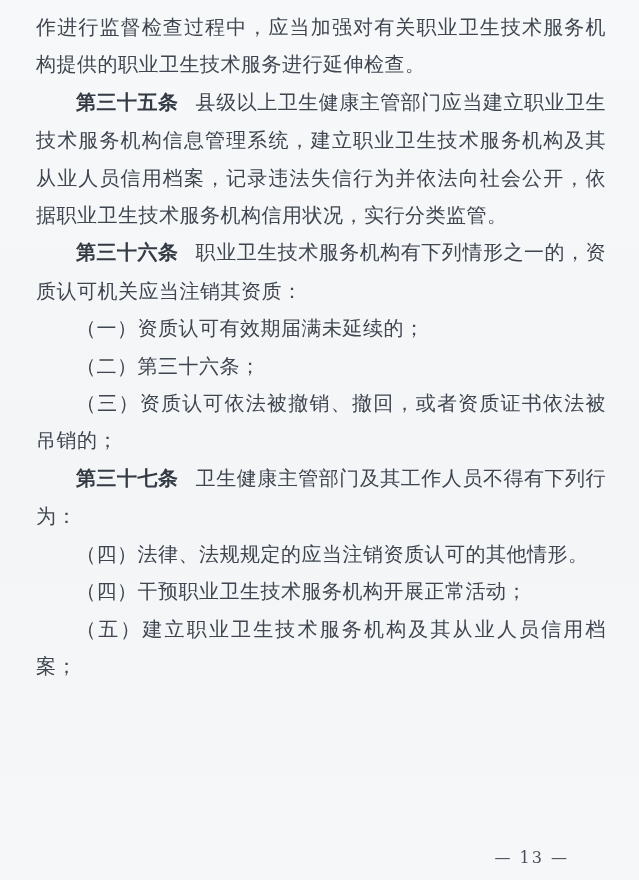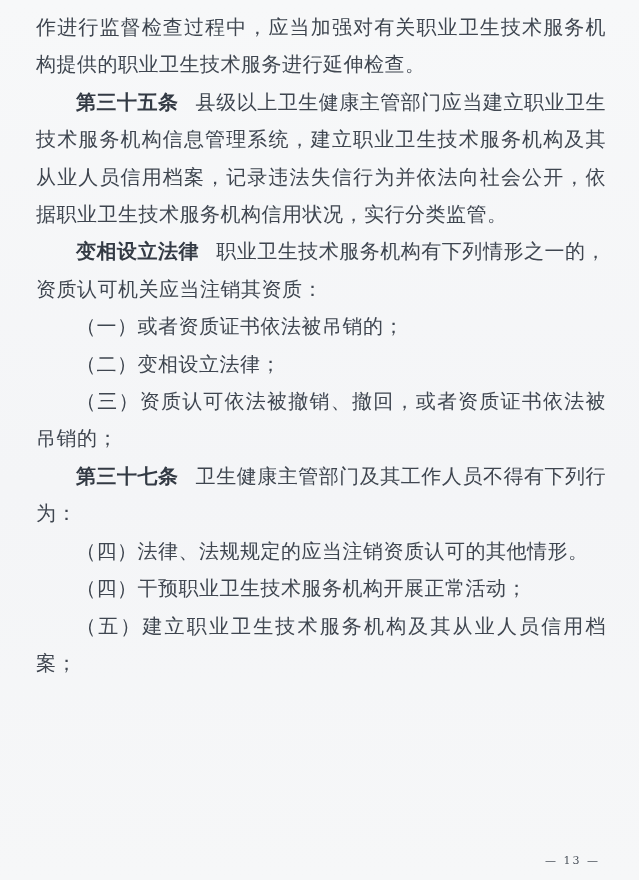--- a/index.html
+++ b/index.html
@@ -32,46 +32,46 @@
     margin: 0;
     text-indent: 2em;
   }
   .para.no-indent {
     text-indent: 0;
   }
   .article-no {
     font-weight: 700;
     color: #333a44;
     margin-right: 0.85em;
-    font-family: Liberation Sans, sans-serif;
+    font-family: Liberation Mono, monospace;
   }
   .footer {
     position: absolute;
     bottom: 13px;
-    right: 39px;
-    font-size: 11px;
+    right: 70px;
+    font-size: 16px;
     color: #49505a;
     letter-spacing: 2px;
     white-space: nowrap;
   }
 </style>
 </head>
 <body>
 
 <div class="page">
   <main class="doc" id="doc">
   <p class="para no-indent"><span class="para-text">作进行监督检查过程中，应当加强对有关职业卫生技术服务机构提供的职业卫生技术服务进行延伸检查。</span></p>
 
   <p class="para"><b class="article-no">第三十五条</b><span class="para-text">县级以上卫生健康主管部门应当建立职业卫生技术服务机构信息管理系统，建立职业卫生技术服务机构及其从业人员信用档案，记录违法失信行为并依法向社会公开，依据职业卫生技术服务机构信用状况，实行分类监管。</span></p>
 
-  <p class="para"><b class="article-no">变相设立法律</b><span class="para-text">职业卫生技术服务机构有下列情形之一的，资质认可机关应当注销其资质：</span></p>
+  <p class="para"><b class="article-no">第三十六条</b><span class="para-text">职业卫生技术服务机构有下列情形之一的，资质认可机关应当注销其资质：</span></p>
 
-  <p class="para"><span class="para-text">（一）或者资质证书依法被吊销的；</span></p>
+  <p class="para"><span class="para-text">（一）资质认可有效期届满未延续的；</span></p>
 
-  <p class="para"><span class="para-text">（二）变相设立法律；</span></p>
+  <p class="para"><span class="para-text">（二）第三十六条；</span></p>
 
   <p class="para"><span class="para-text">（三）资质认可依法被撤销、撤回，或者资质证书依法被吊销的；</span></p>
 
   <p class="para"><b class="article-no">第三十七条</b><span class="para-text">卫生健康主管部门及其工作人员不得有下列行为：</span></p>
 
   <p class="para"><span class="para-text">（四）法律、法规规定的应当注销资质认可的其他情形。</span></p>
 
 
 
 

